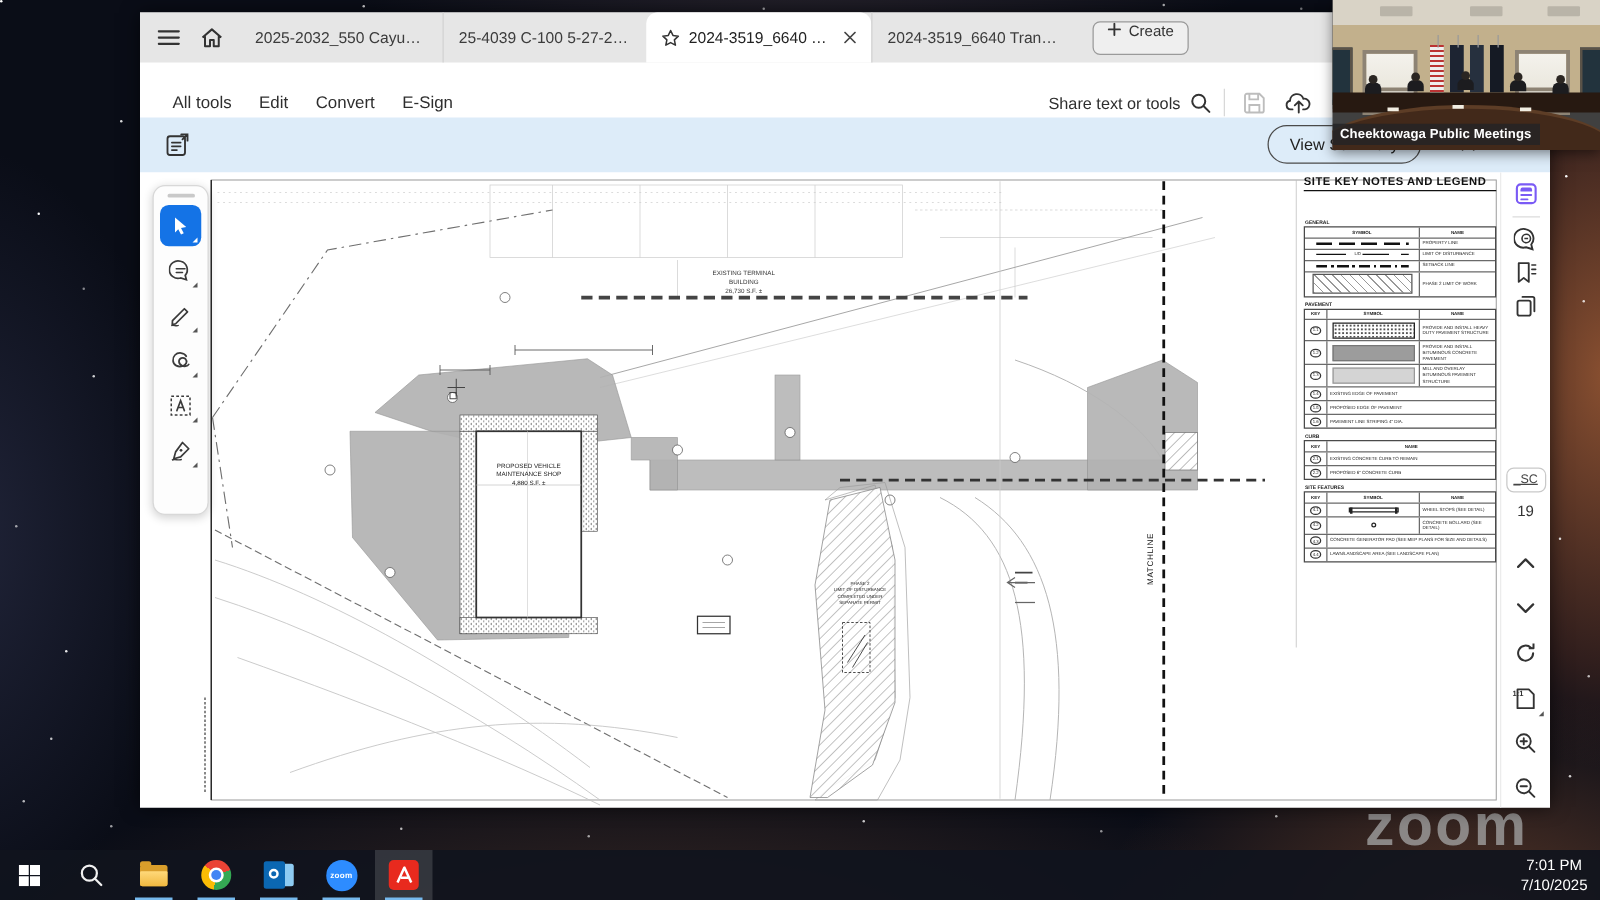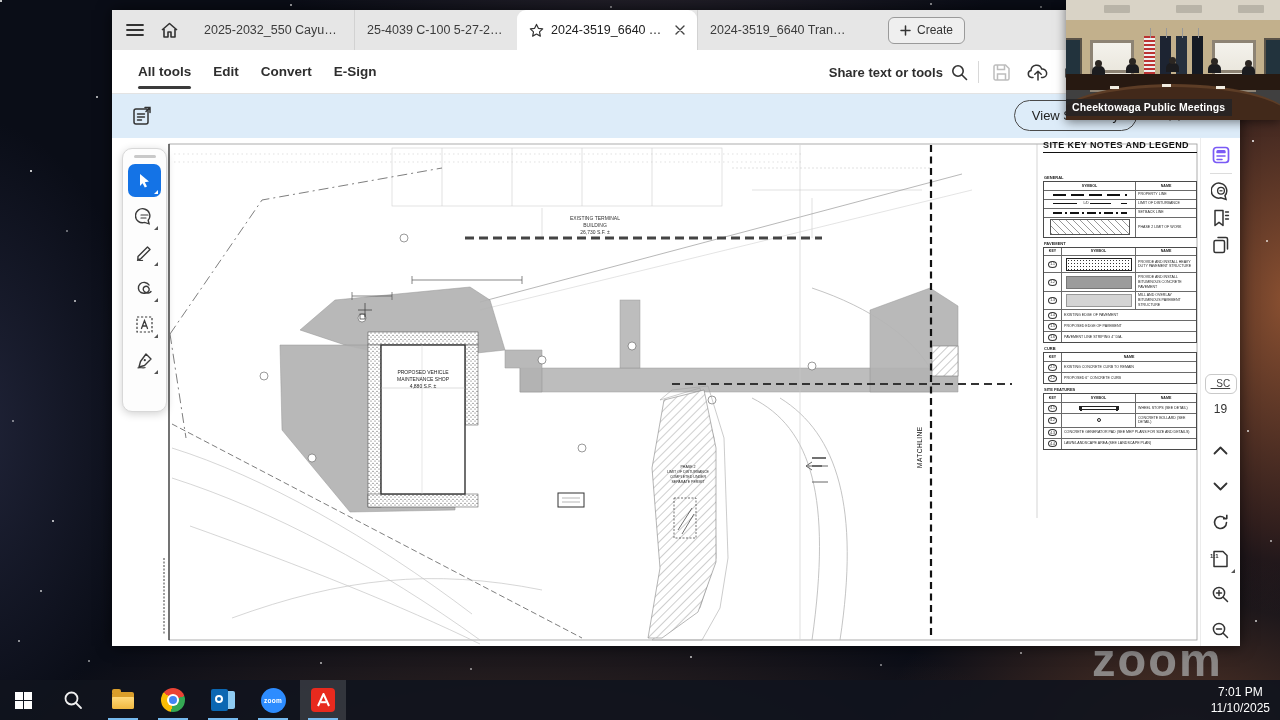--- a/index.html
+++ b/index.html
@@ -39,26 +39,26 @@
     display:flex; align-items:center; }
   .tb-btn { width:30px; height:30px; display:flex; align-items:center; justify-content:center; flex:0 0 auto; }
   .tb-btn.menu { margin-left:8px; } .tb-btn.home { margin-left:4px; margin-right:8px; }
   .tab { height:40px; display:flex; align-items:center; padding:0 12px; max-width:180px; flex:0 0 auto;
     border-left:1px solid #d2d2d2; color:#3c3c3c; font-size:12.5px; white-space:nowrap; overflow:hidden; }
   .tab.first { border-left:none; }
   .tab.active { background:#fff; border-radius:9px 9px 0 0; border-left:none; color:#222; }
   .tab .lbl { overflow:hidden; text-overflow:ellipsis; max-width:138px; }
   .tab .star { margin-right:7px; display:flex; }
   .tab .x { margin-left:9px; display:flex; }
-  .create { margin-left:28px; flex:0 0 auto; height:27px; padding:0 11px; border:1px solid #9a9a9a;
-    border-radius:6px; display:flex; align-items:center; gap:6px; font-size:12px; color:#333; background:#efefef; }
-
-  
-  .toolbar { position:absolute; left:0; top:40px; width:100%; height:44px; background:#fff;
-    border-bottom:1px solid #e3e3e3; display:flex; align-items:center;font-weight:bold; }
+  .create { margin-left:14px; flex:0 0 auto; height:27px; padding:0 11px; border:1px solid #9a9a9a;
+    border-radius:6px; display:flex; align-items:flex-start; gap:6px; font-size:12px; color:#333; background:#efefef; }
+
+  
+  .toolbar { position:absolute; left:0; top:50px; width:100%; height:44px; background:#fff;
+    border-bottom:1px solid #e3e3e3; display:flex; align-items:center; }
   .menus { display:flex; align-items:center; gap:0; margin-left:15px; }
   .menu-item { font-size:13.5px; color:#2e2e2e; padding:0 11px; height:44px; display:flex; align-items:center; position:relative; }
   .menu-item.active::after { content:""; position:absolute; left:11px; right:11px; bottom:5px; height:2.5px; background:#3b3b3b; border-radius:2px; }
   .tb-right { position:absolute; right:62px; top:0; height:44px; display:flex; align-items:center; gap:10px; }
   .findtext { display:flex; align-items:center; gap:8px; font-size:13px; color:#2e2e2e; }
   .vdiv { width:1px; height:22px; background:#d8d8d8; }
   .ic24 { width:26px; height:26px; display:flex; align-items:center; justify-content:center; }
   .share { background:#2b2b2b; color:#fff; font-size:13px; border-radius:16px; height:30px;
     padding:0 16px; display:flex; align-items:center; margin-left:2px; }
 
@@ -787,16 +787,16 @@
       <span class="acro">
         <svg width="15" height="14" viewBox="0 0 15 14">
             <path d="M2 13 L7.5 1 L13 13" fill="none" stroke="#fff" stroke-width="2" stroke-linejoin="round"></path>
             <path d="M4.6 9.2h5.8" stroke="#fff" stroke-width="2"></path>
           </svg>
       </span>
       <span class="runline"></span>
     </div>
     <div class="clock">
       <div>7:01 PM</div>
-      <div>11/10/2025</div>
+      <div>7/10/2025</div>
     </div>
   </div>
 </div>
 
 </body></html>

